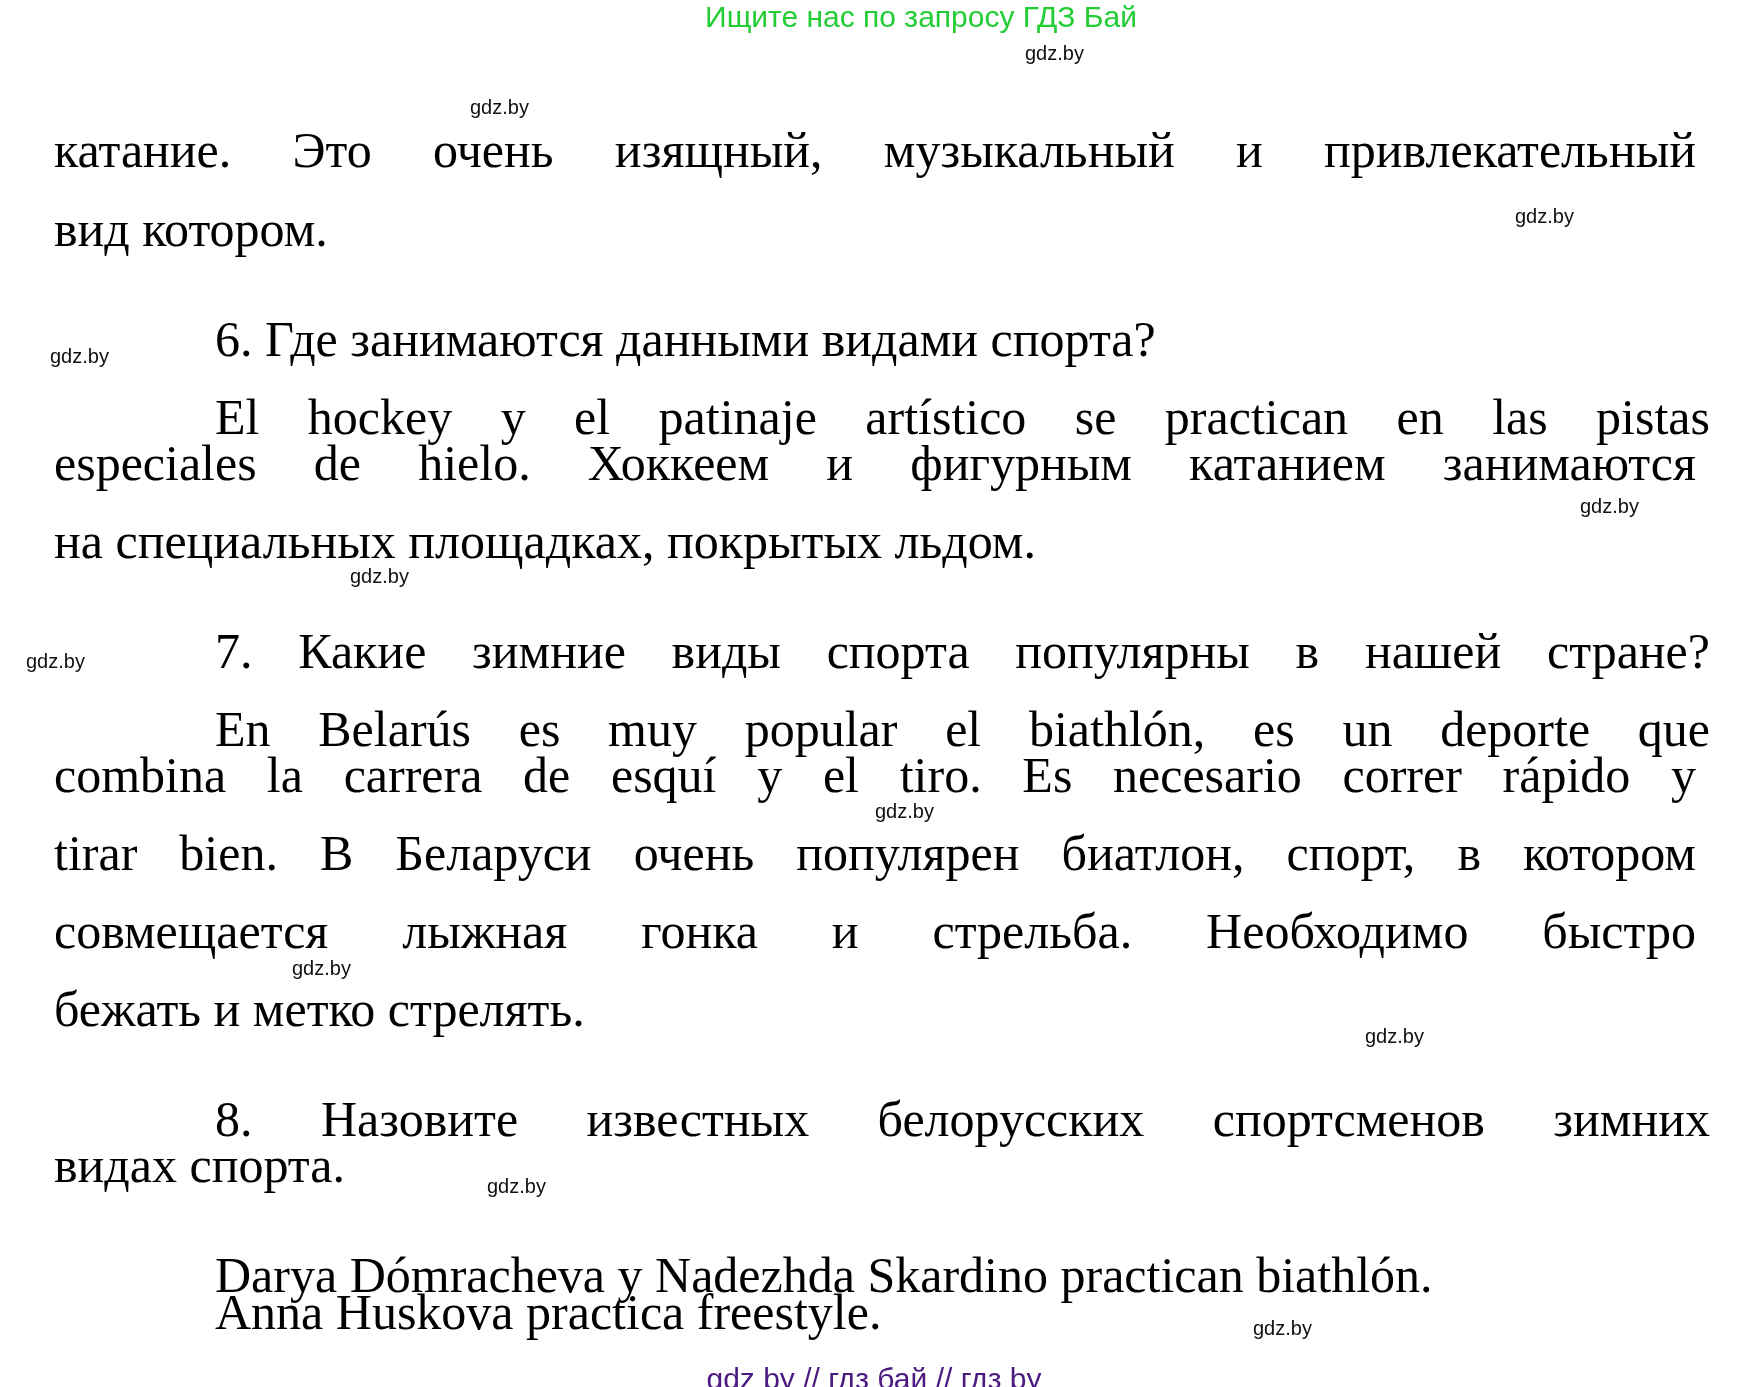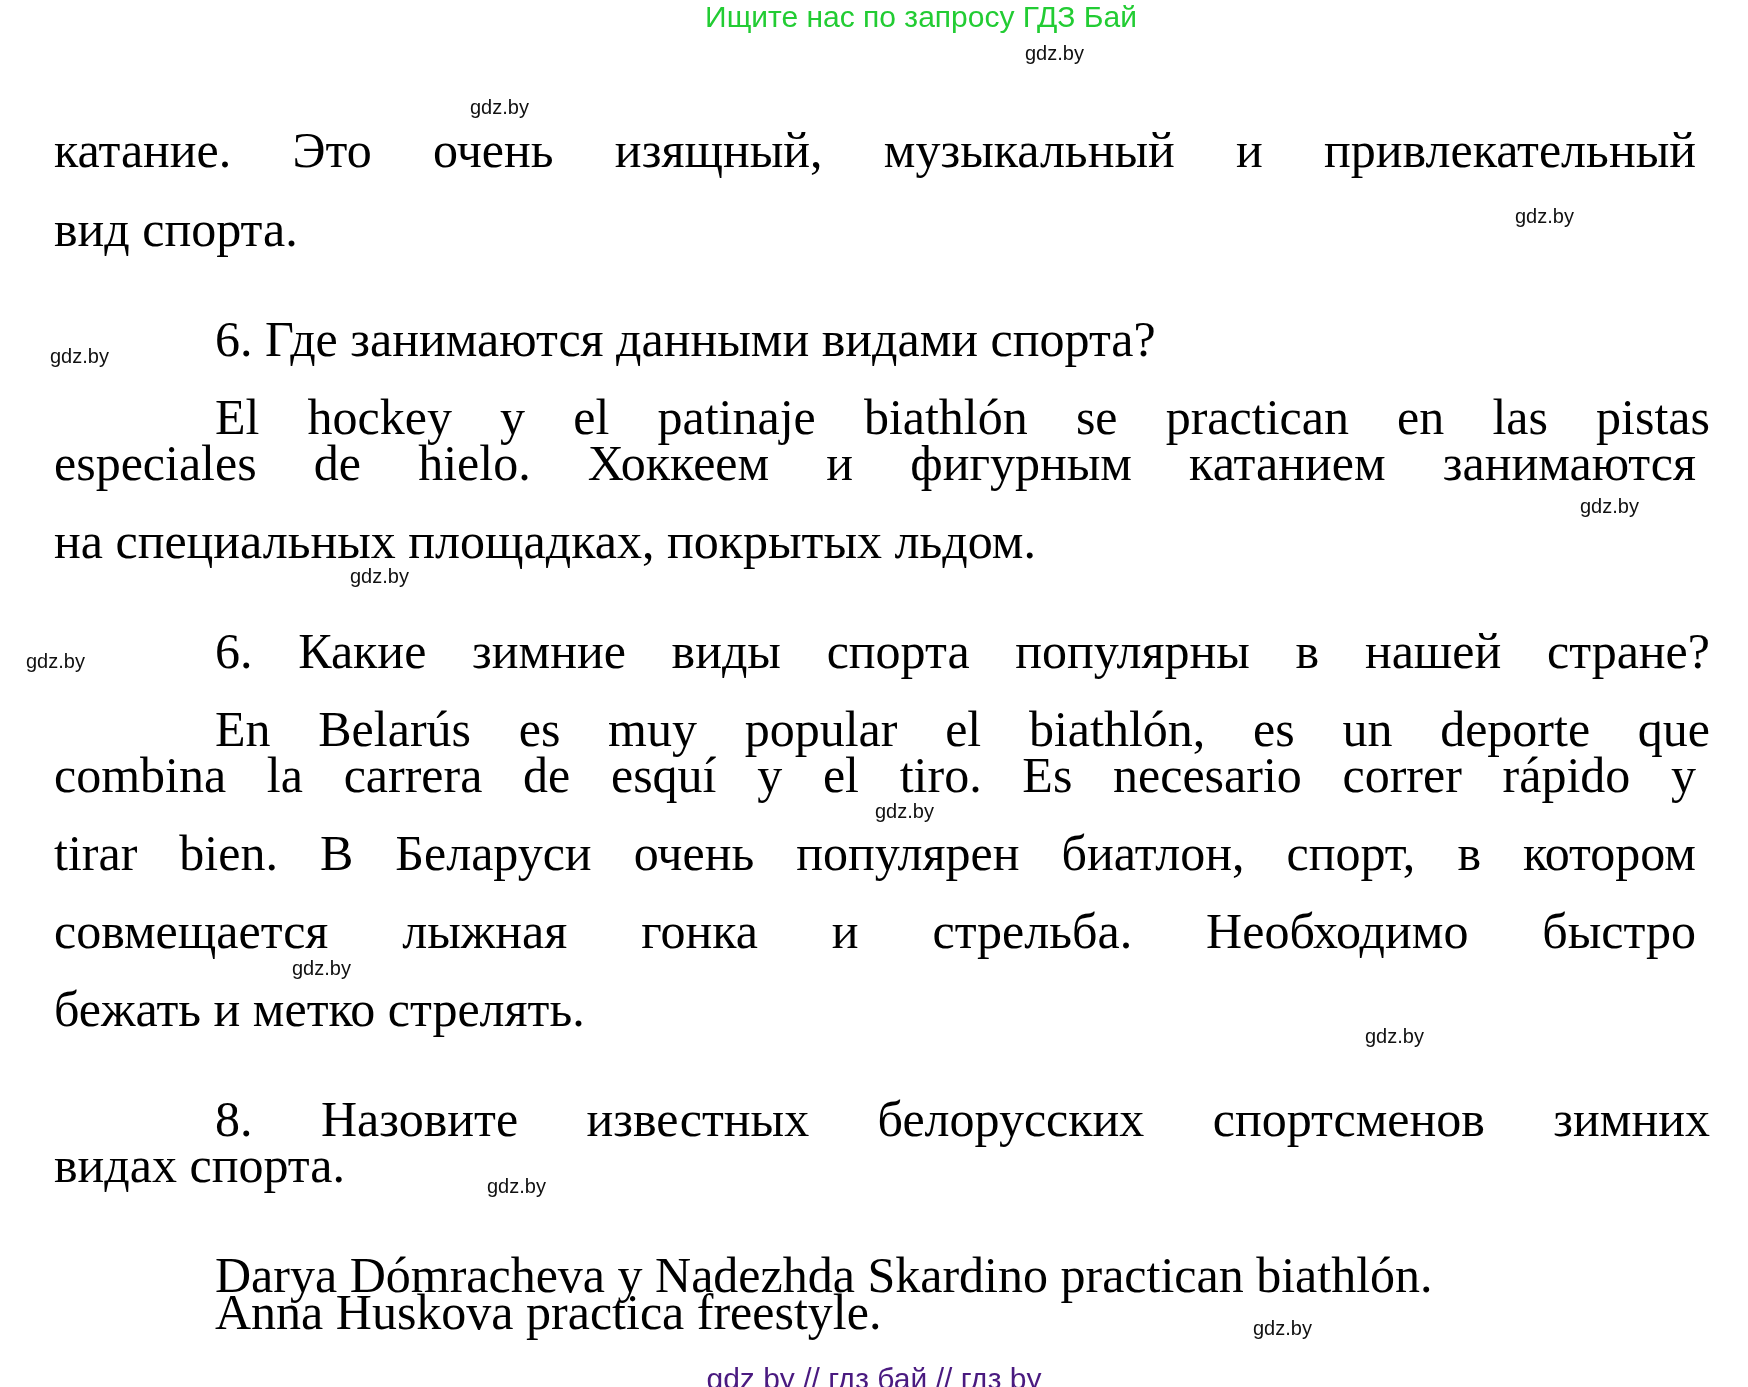--- a/index.html
+++ b/index.html
@@ -34,26 +34,26 @@
 <div class="abs wm" style="left:1580px;top:495px;">gdz.by</div>
 <div class="abs wm" style="left:350px;top:565px;">gdz.by</div>
 <div class="abs wm" style="left:26px;top:650px;">gdz.by</div>
 <div class="abs wm" style="left:875px;top:800px;">gdz.by</div>
 <div class="abs wm" style="left:292px;top:957px;">gdz.by</div>
 <div class="abs wm" style="left:1365px;top:1025px;">gdz.by</div>
 <div class="abs wm" style="left:487px;top:1175px;">gdz.by</div>
 <div class="abs wm" style="left:1253px;top:1317px;">gdz.by</div>
 
 <div class="abs line just" style="top:120px;">катание. Это очень изящный, музыкальный и привлекательный</div>
-<div class="abs line" style="top:199px;">вид спорта.</div>
+<div class="abs line" style="top:199px;">вид котором.</div>
 <div class="abs line indent" style="top:277px;">6. Где занимаются данными видами спорта?</div>
-<div class="abs line indent just" style="top:355px;">El hockey y el patinaje biathlón se practican en las pistas</div>
+<div class="abs line indent just" style="top:355px;">El hockey y el patinaje artístico se practican en las pistas</div>
 <div class="abs line just" style="top:433px;">especiales de hielo. Хоккеем и фигурным катанием занимаются</div>
 <div class="abs line" style="top:511px;">на специальных площадках, покрытых льдом.</div>
-<div class="abs line indent just" style="top:589px;">6.  Какие зимние виды спорта популярны в нашей стране?</div>
+<div class="abs line indent just" style="top:589px;">7.  Какие зимние виды спорта популярны в нашей стране?</div>
 <div class="abs line indent just" style="top:667px;">En Belarús es muy popular el biathlón, es un deporte que</div>
 <div class="abs line just" style="top:745px;">combina la carrera de esquí y el tiro. Es necesario correr rápido y</div>
 <div class="abs line just" style="top:823px;">tirar bien. В Беларуси очень популярен биатлон, спорт, в котором</div>
 <div class="abs line just" style="top:901px;">совмещается лыжная гонка и стрельба. Необходимо быстро</div>
 <div class="abs line" style="top:979px;">бежать и метко стрелять.</div>
 <div class="abs line indent just" style="top:1057px;">8.  Назовите известных белорусских спортсменов зимних</div>
 <div class="abs line" style="top:1135px;">видах спорта.</div>
 <div class="abs line indent" style="top:1213px;">Darya Dómracheva y Nadezhda Skardino practican biathlón.</div>
 <div class="abs line indent" style="top:1250px;">Anna Huskova practica freestyle.</div>
 

